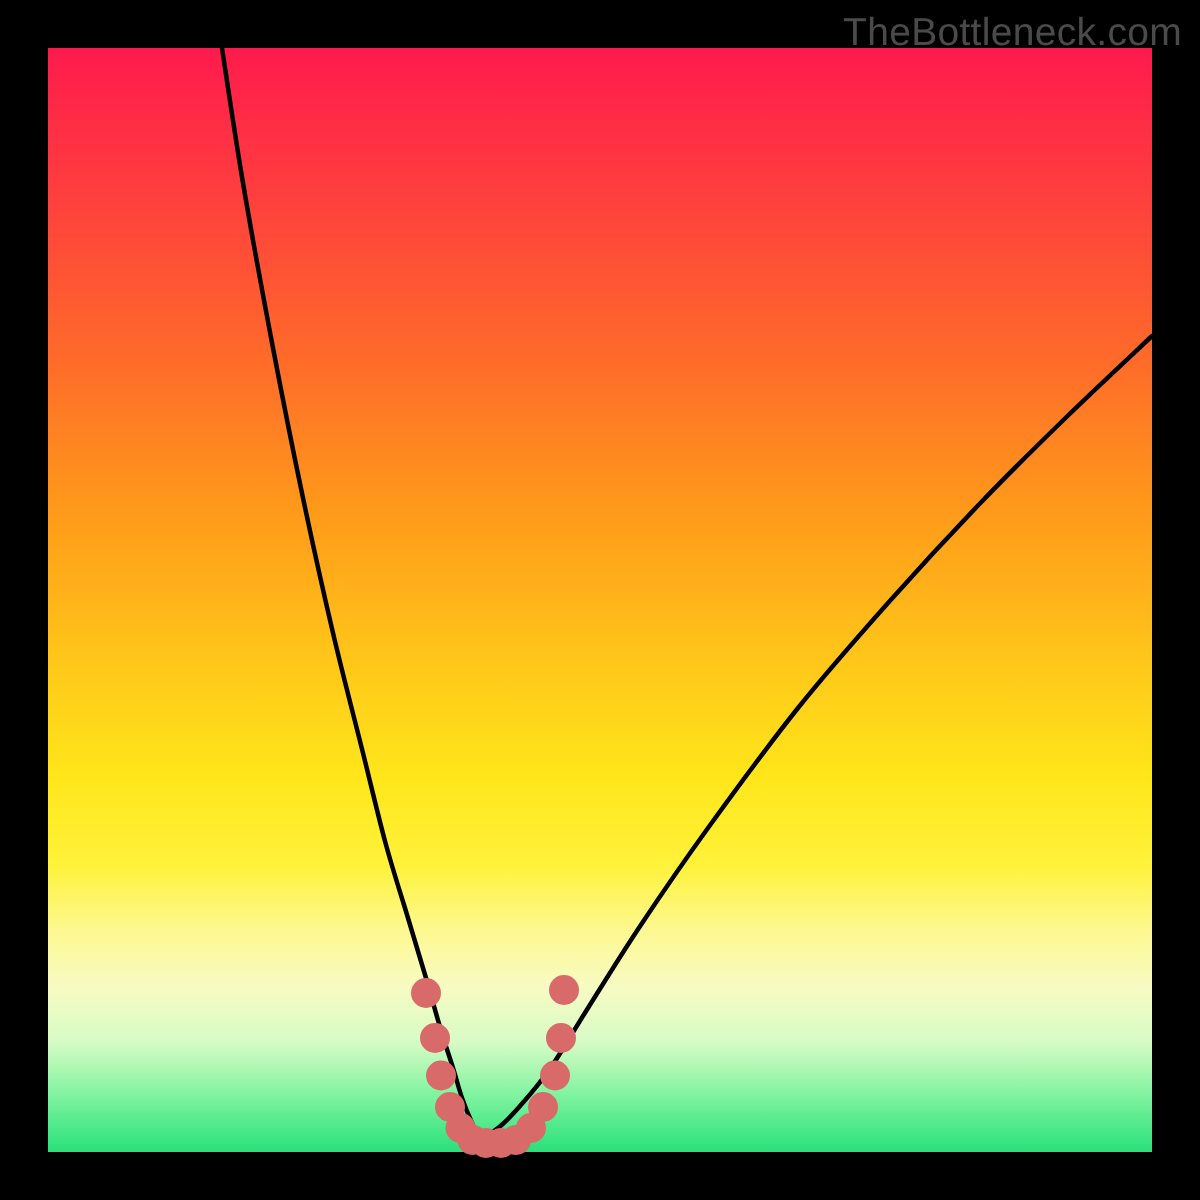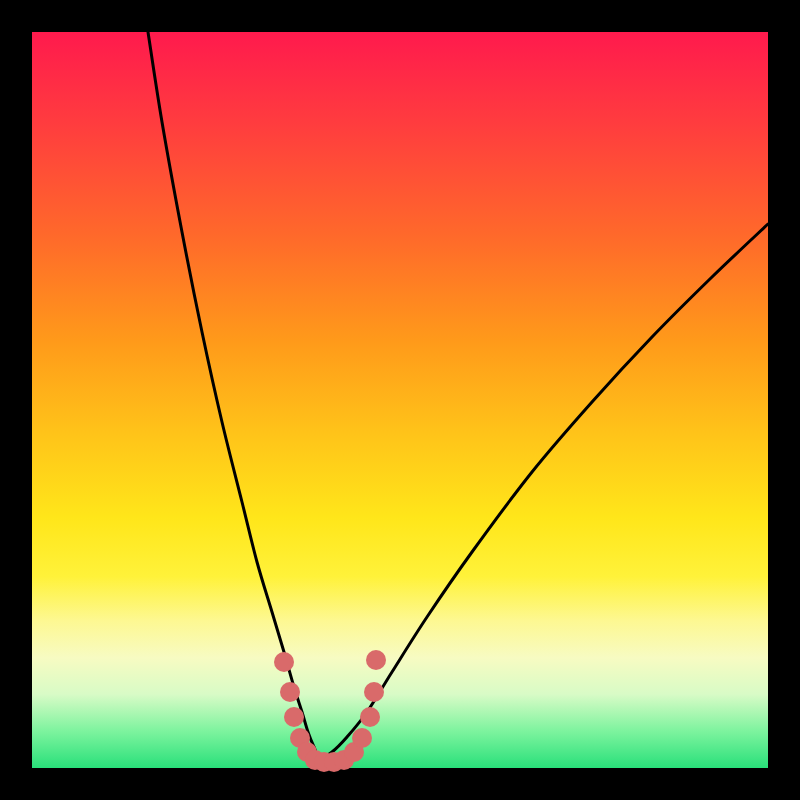--- a/index.html
+++ b/index.html
@@ -79,13 +79,14 @@
           <circle cx="302" cy="730" r="10" fill="#d96a6a" stroke="#b44f4f" stroke-width="0"></circle>
           <circle cx="312" cy="728" r="10" fill="#d96a6a" stroke="#b44f4f" stroke-width="0"></circle>
           <circle cx="322" cy="720" r="10" fill="#d96a6a" stroke="#b44f4f" stroke-width="0"></circle>
           <circle cx="330" cy="706" r="10" fill="#d96a6a" stroke="#b44f4f" stroke-width="0"></circle>
           <circle cx="338" cy="685" r="10" fill="#d96a6a" stroke="#b44f4f" stroke-width="0"></circle>
           <circle cx="342" cy="660" r="10" fill="#d96a6a" stroke="#b44f4f" stroke-width="0"></circle>
           <circle cx="344" cy="628" r="10" fill="#d96a6a" stroke="#b44f4f" stroke-width="0"></circle>
         </g>
     </svg>
   </div>
+  <div class="watermark">TheBottleneck.com</div>
 </div>
 
 </body></html>

